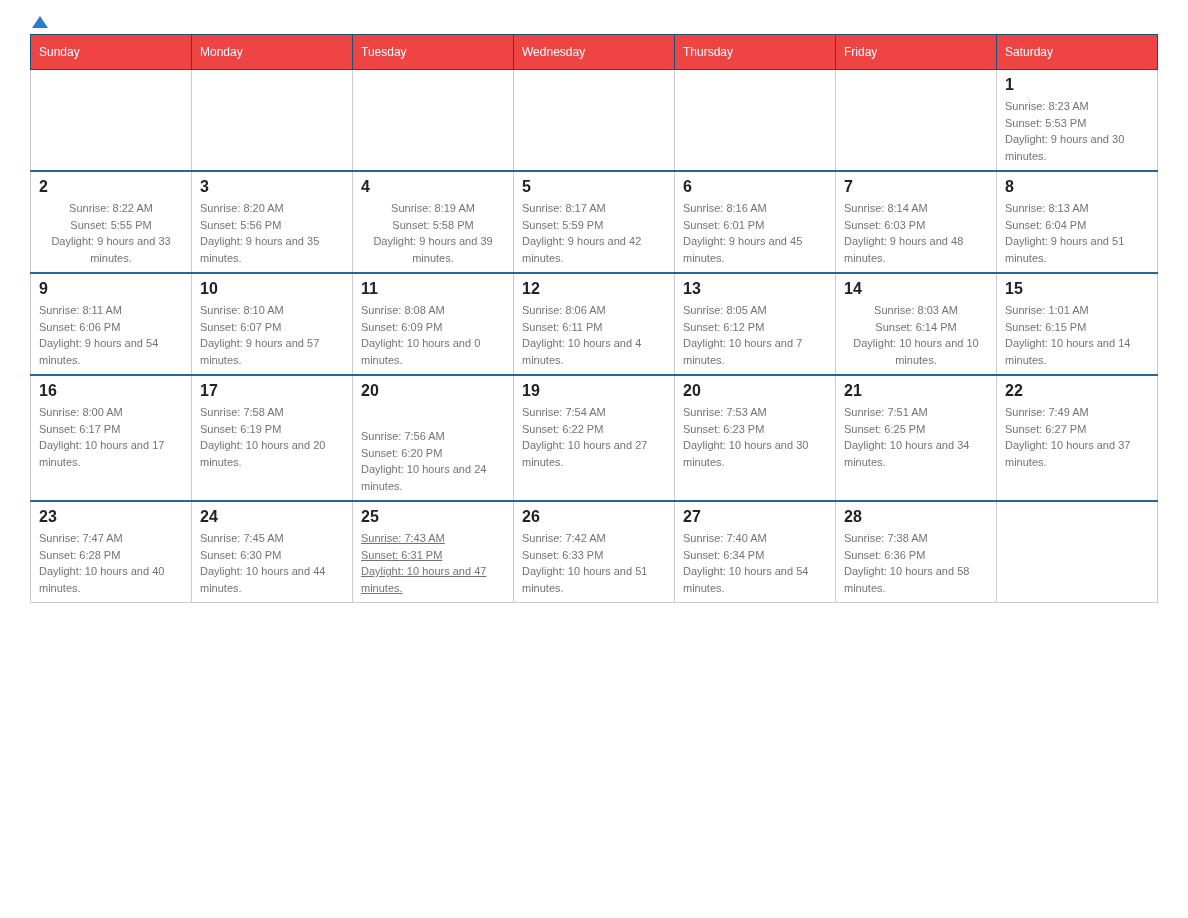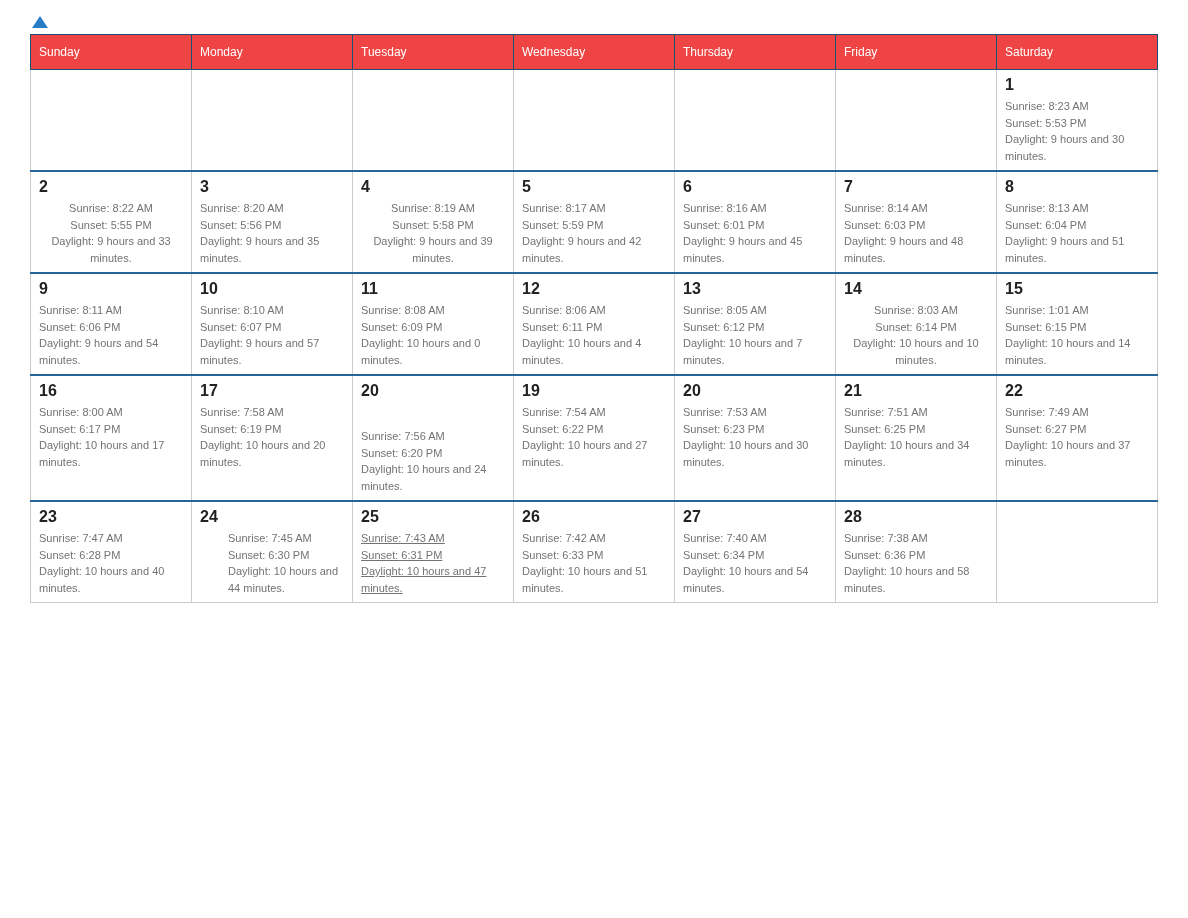--- a/index.html
+++ b/index.html
@@ -270,21 +270,21 @@
       </tr>
       <tr class="row-border">
         <td>
           <span class="day-number">23</span>
           <div class="day-info" style="white-space: pre-line;">Sunrise: 7:47 AM
 Sunset: 6:28 PM
 Daylight: 10 hours and 40 minutes.</div>
         </td>
         <td>
           <span class="day-number">24</span>
-          <div class="day-info" style="white-space: pre-line; margin-left: 28px;">Sunrise: 7:45 AM
+          <div class="day-info" style="white-space: pre-line;">Sunrise: 7:45 AM
 Sunset: 6:30 PM
 Daylight: 10 hours and 44 minutes.</div>
         </td>
         <td>
           <span class="day-number">25</span>
           <div class="day-info" style="white-space: pre-line; text-decoration: underline;">Sunrise: 7:43 AM
 Sunset: 6:31 PM
 Daylight: 10 hours and 47 minutes.</div>
         </td>
         <td>

